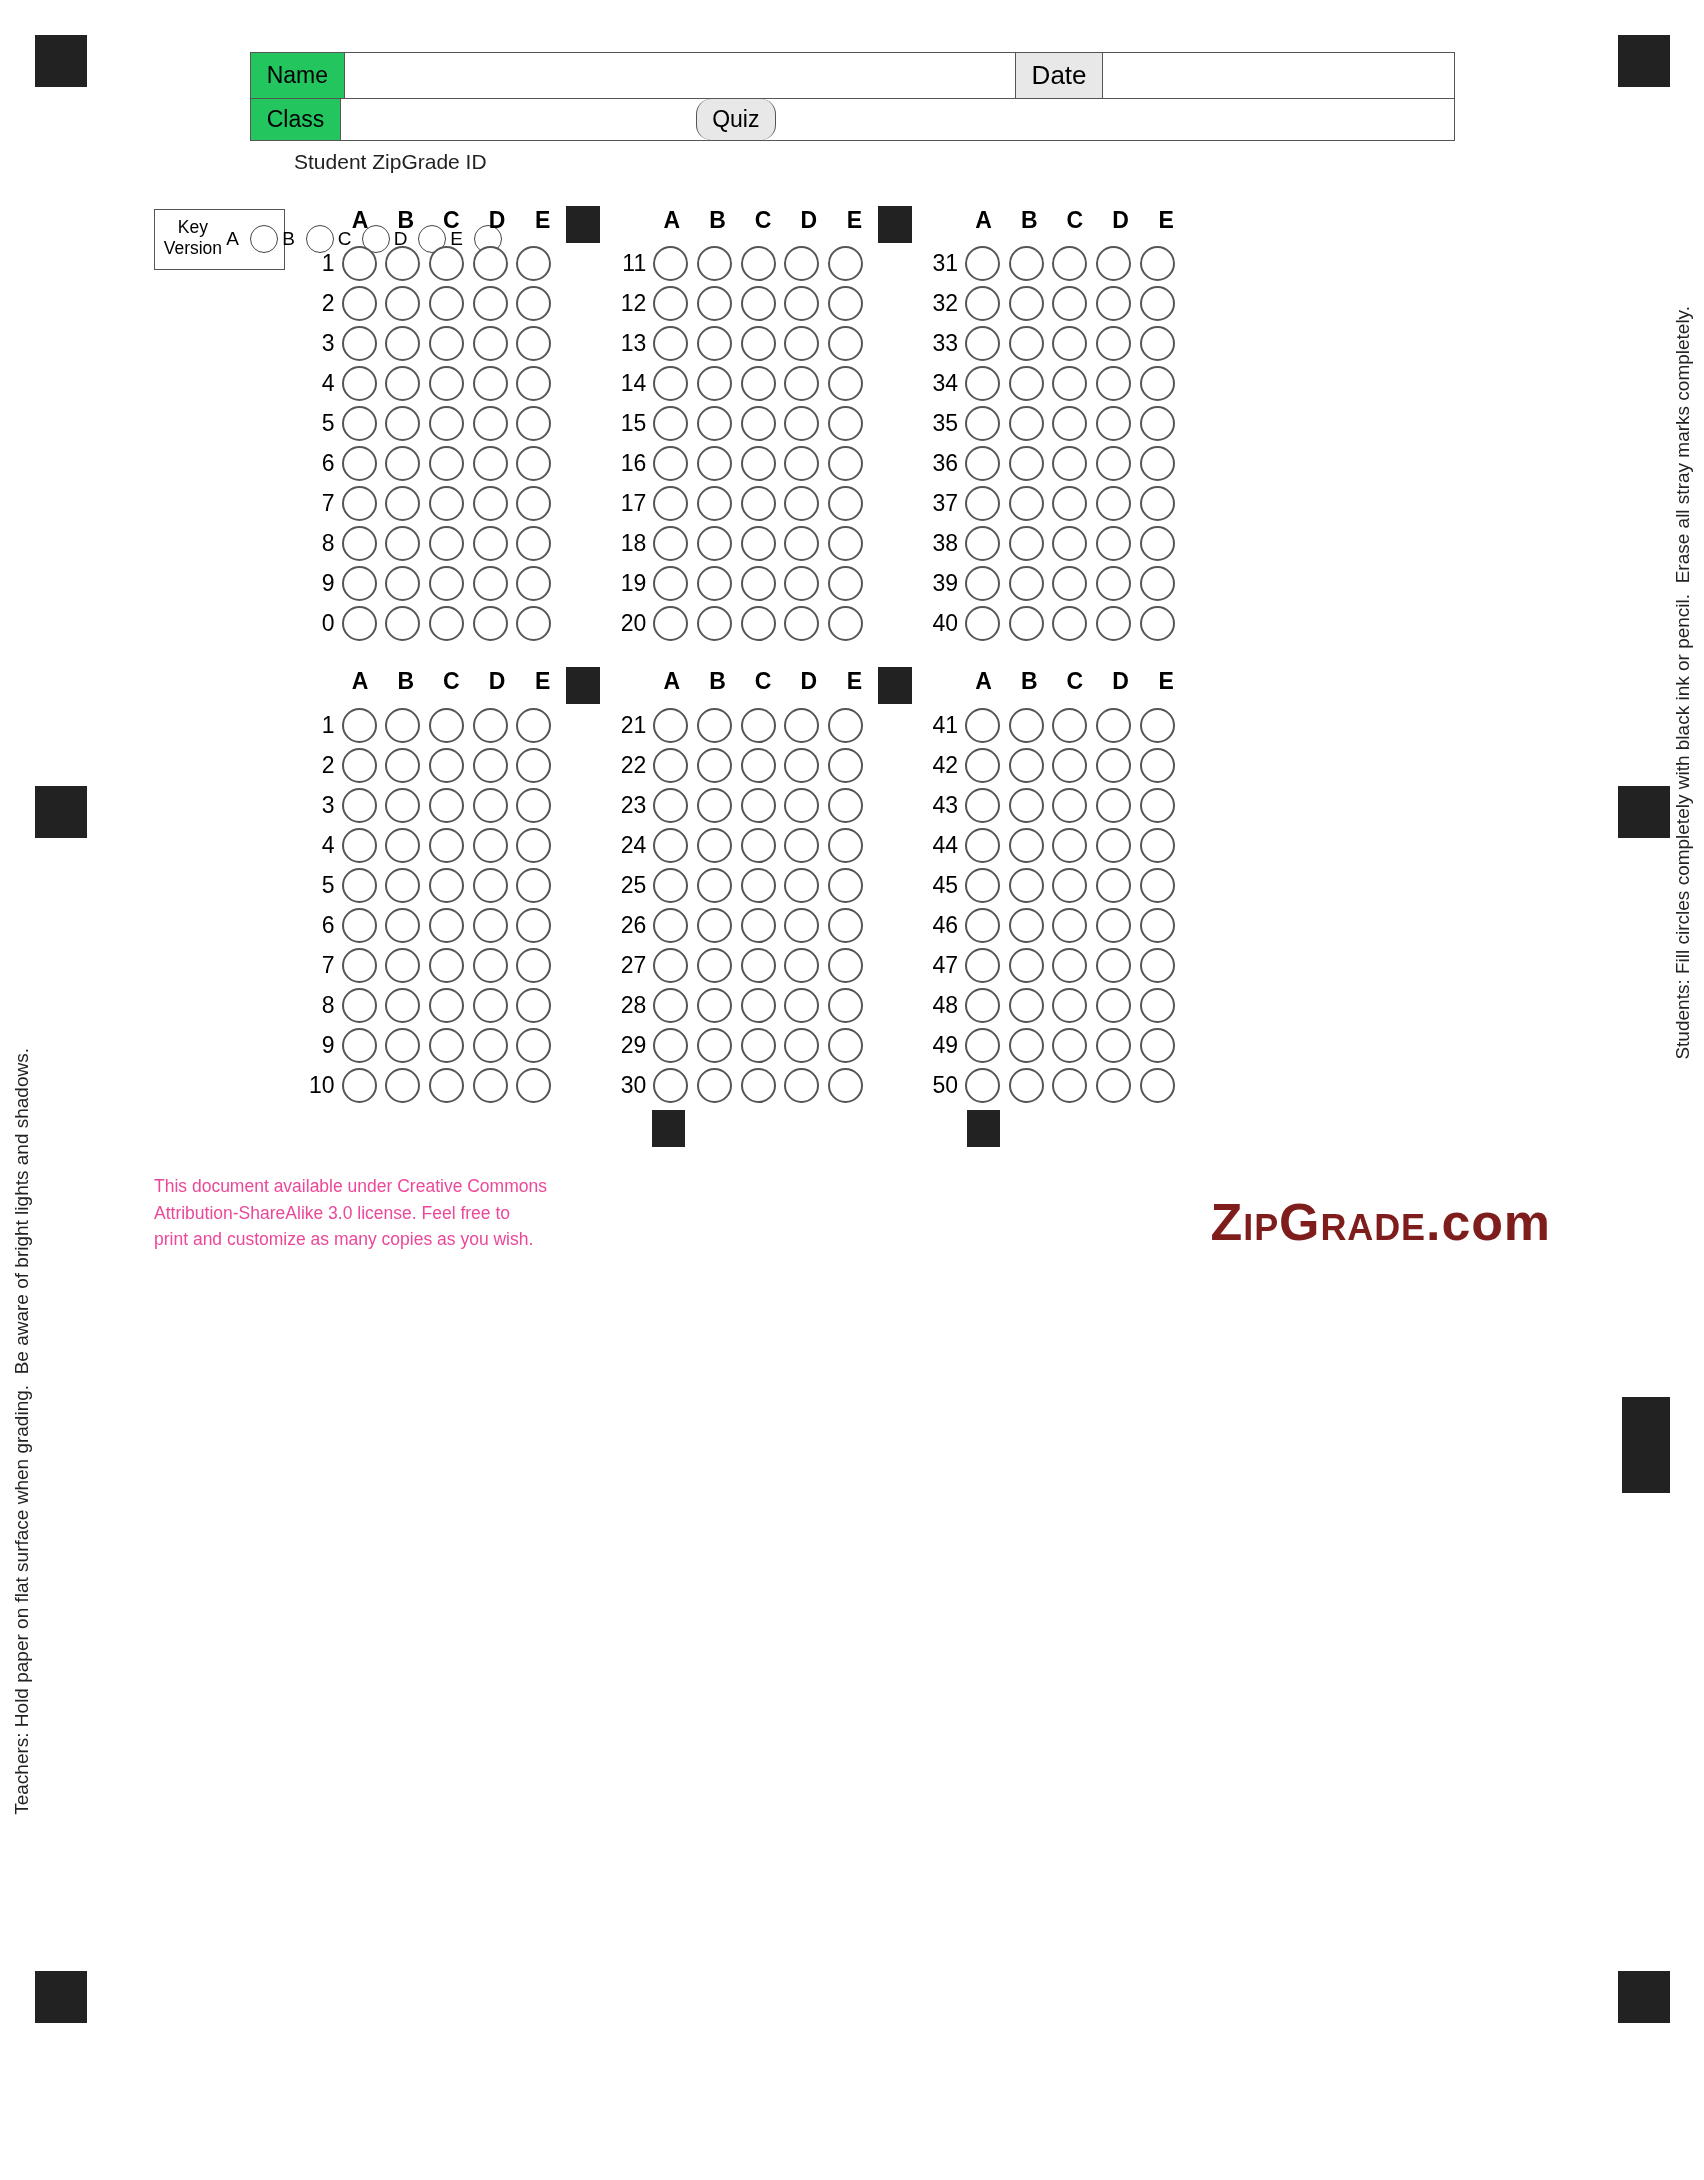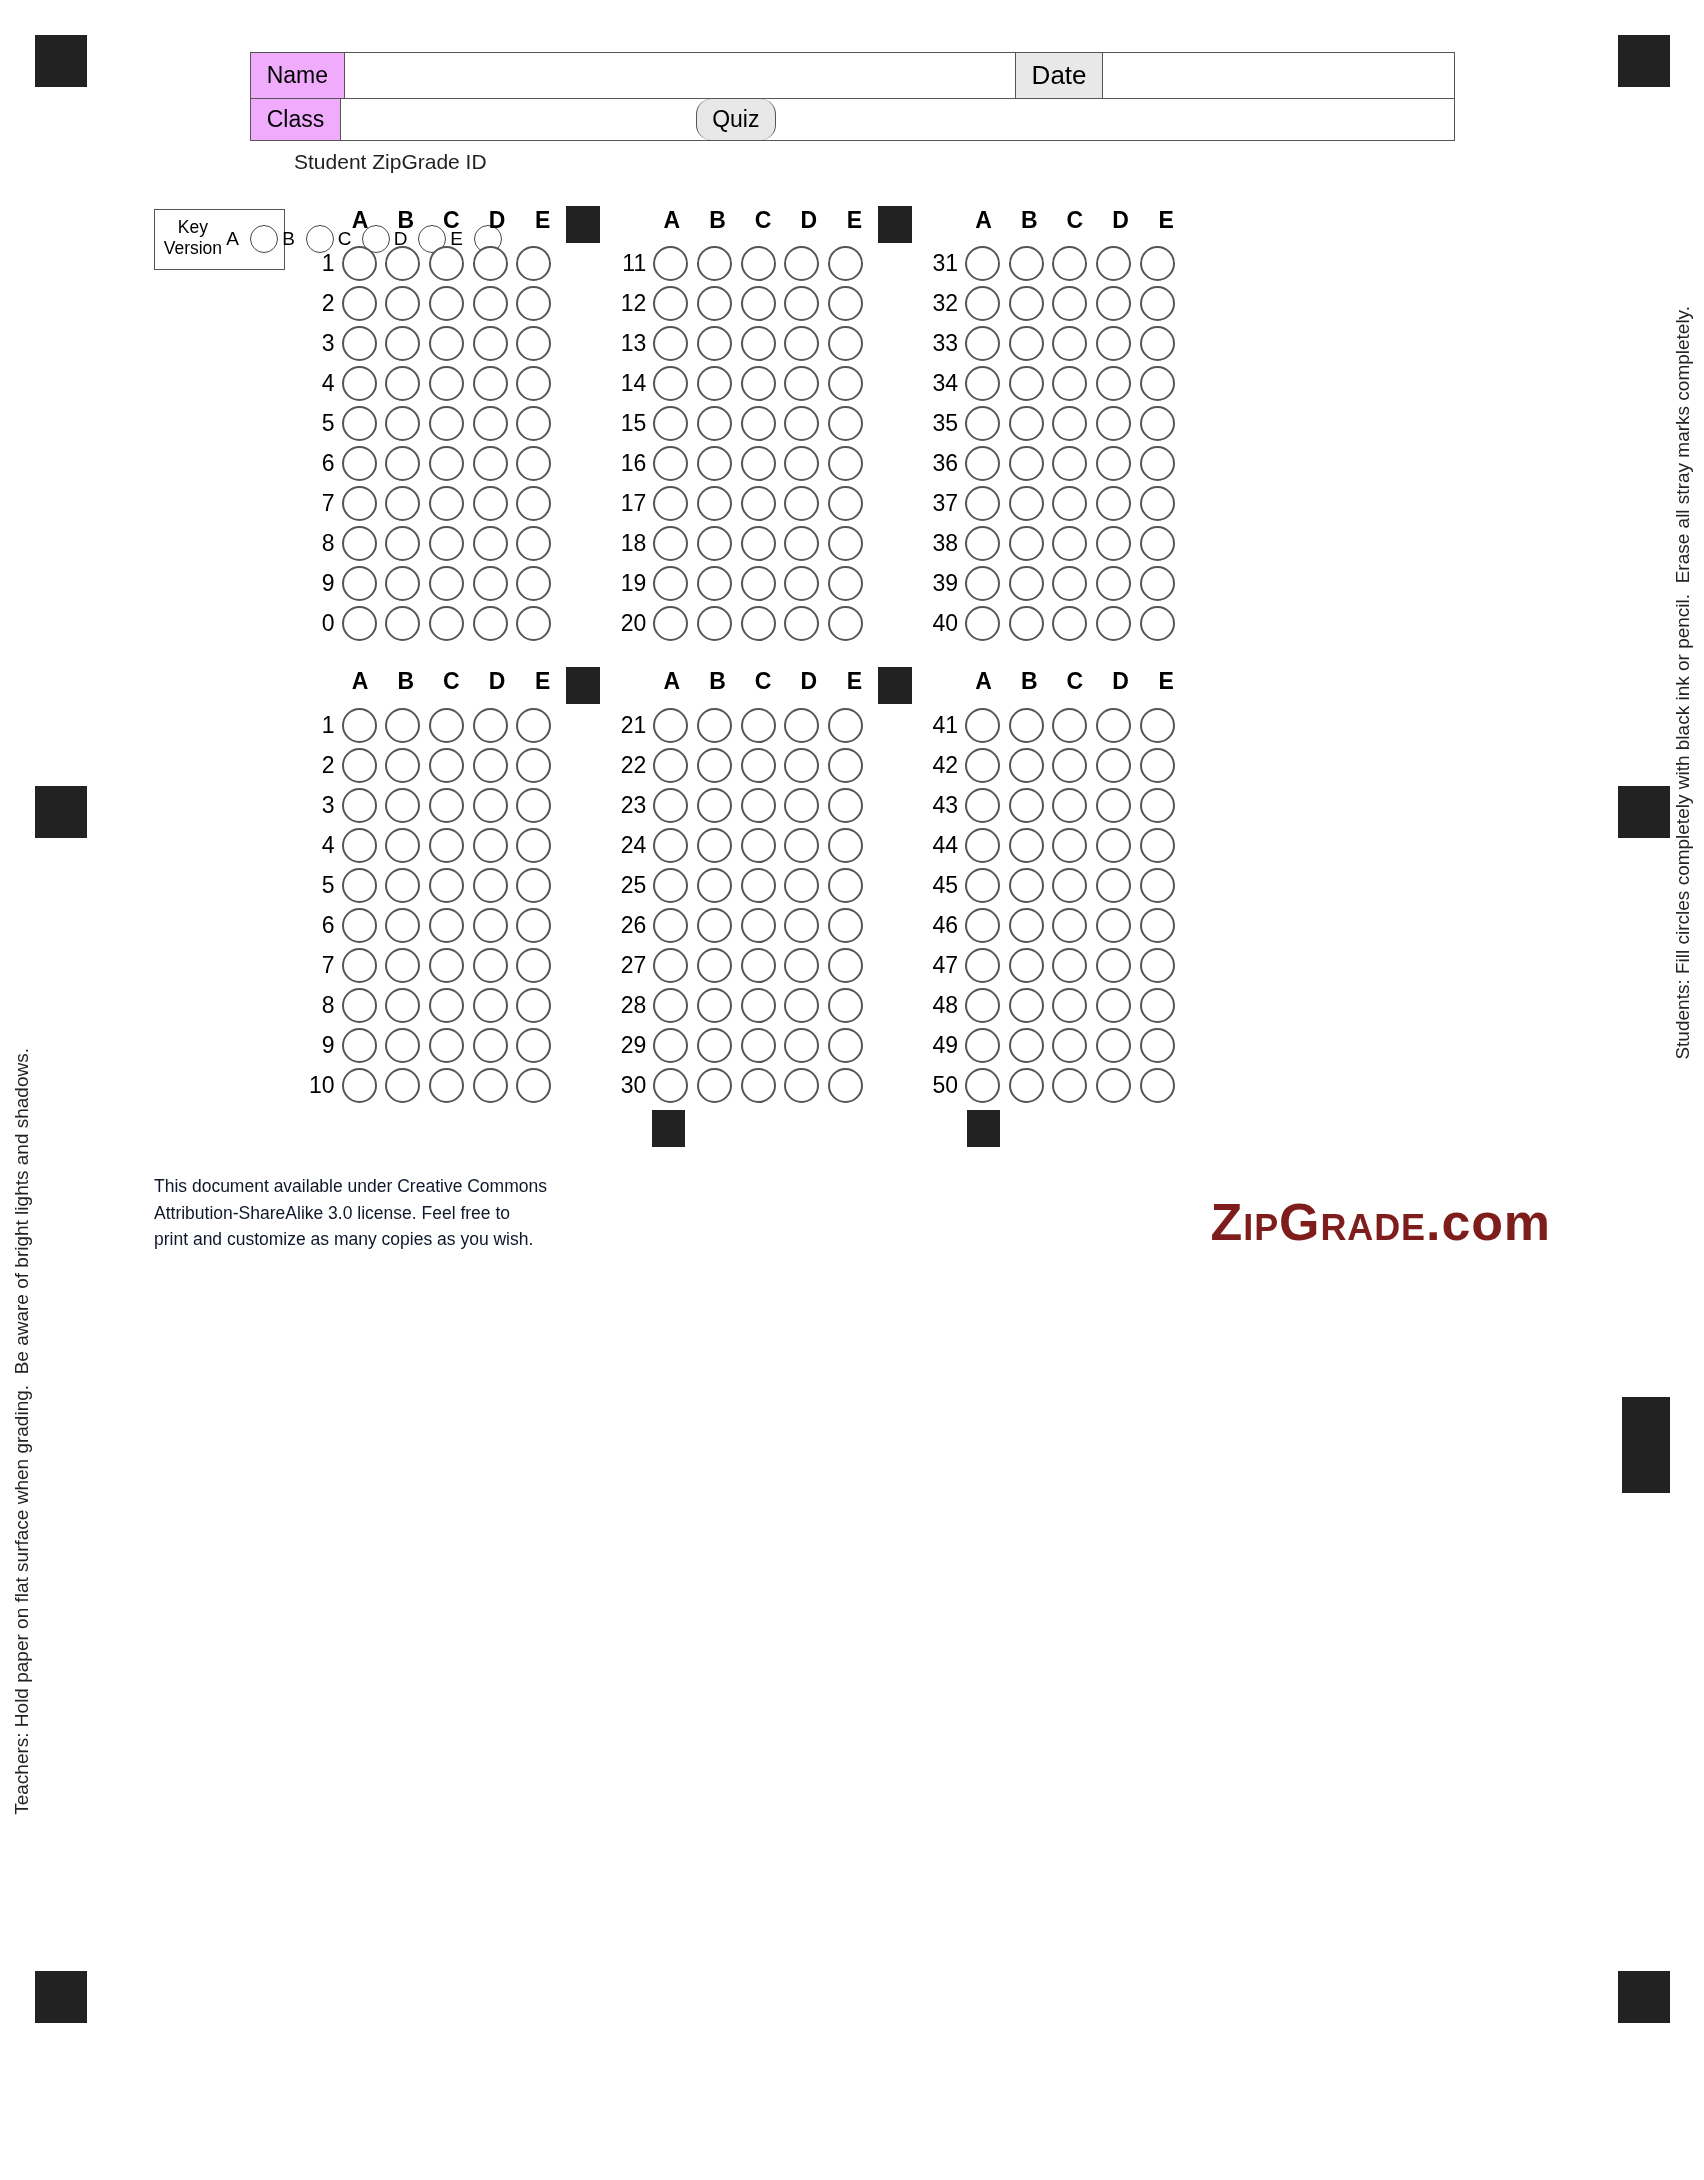--- a/index.html
+++ b/index.html
@@ -69,21 +69,21 @@
       margin: 0 auto 8.7px auto;
     }
     .header-row {
       display: flex;
       border-bottom: 1.7px solid #555;
     }
     .header-row:last-child {
       border-bottom: none;
     }
     .header-label {
-      background: #f0abfc;
+      background: #22c55e;
       border-right: 1.7px solid #555;
       padding: 7px 15.7px;
       font-size: 23px;
       font-weight: normal;
       min-width: 87px;
       display: flex;
       align-items: center;
     }
     .header-input {
       flex: 1;
@@ -157,21 +157,21 @@
     }
     .key-bubble {
       width: 28px;
       height: 28px;
       border-radius: 50%;
       border: 1.7px solid #444;
       background: #fff;
     }
     .footer-text {
       font-size: 17.5px;
-      color: #0f172a;
+      color: #ec4899;
       line-height: 1.5;
       max-width: 437px;
     }
     .zipgrade-logo {
       font-size: 54px;
       font-weight: bold;
       letter-spacing: 1.7px;
       color: #7f1d1d;
     }
 

